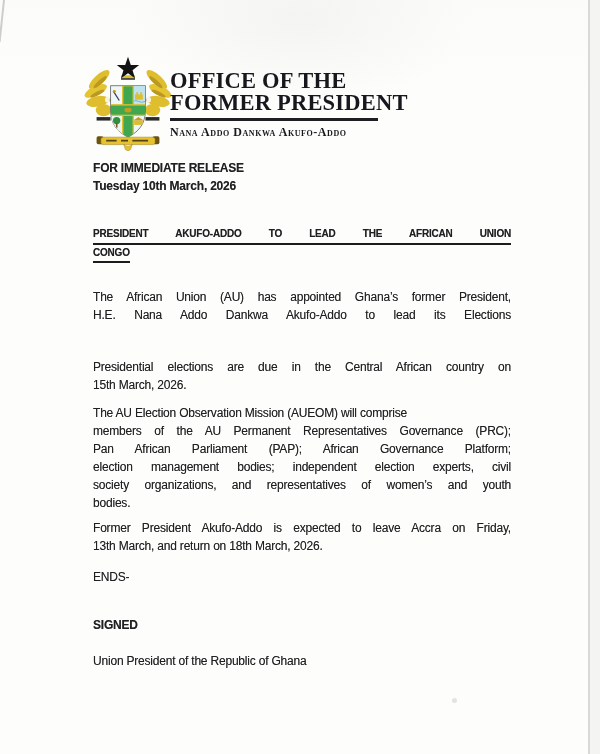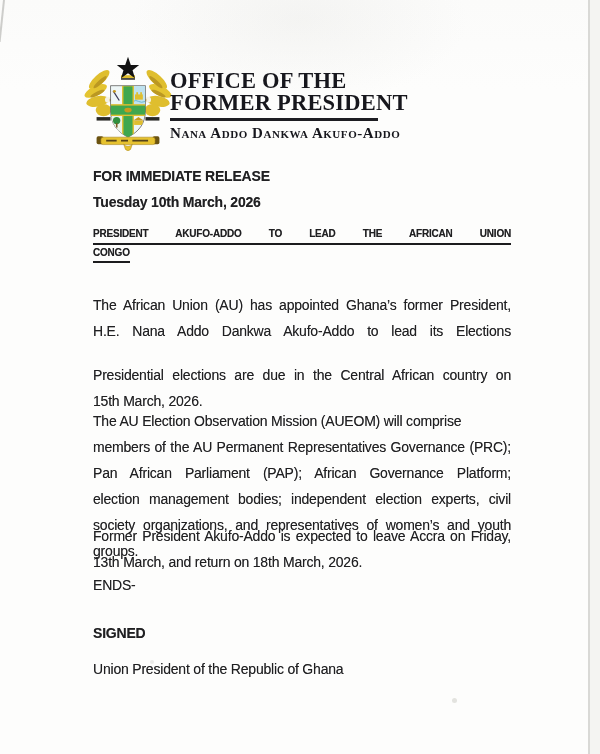--- a/index.html
+++ b/index.html
@@ -21,28 +21,28 @@
 
   
   .logo{position:absolute;left:84px;top:56px;width:88px;height:96px;}
   .head-text{position:absolute;left:170px;top:70px;width:240px;}
   .org{
     font-family:"Liberation Serif",serif;font-weight:700;font-size:22.5px;line-height:21.5px;
     color:#17171d;letter-spacing:0.2px;white-space:nowrap;
   }
   .rule{width:208px;height:2.5px;background:#1d1d22;margin-top:5px;}
   .name{
-    font-family:"Liberation Serif",serif;font-weight:700;font-size:15px;
+    font-family:"Liberation Serif",serif;font-weight:700;font-size:12px;
     font-variant:small-caps;letter-spacing:0.55px;color:#17171d;margin-top:4px;white-space:nowrap;
   }
 
   
   .blk{position:absolute;left:93px;width:418px;}
-  .line{font-size:14px;line-height:18px;letter-spacing:-0.2px;white-space:normal;
-        text-shadow:0 0 0.3px rgba(25,25,28,.45);margin-top:8px;}
+  .line{font-size:12px;line-height:18px;letter-spacing:-0.2px;white-space:normal;
+        text-shadow:0 0 0.3px rgba(25,25,28,.45);}
   .just{text-align:justify;text-align-last:justify;}
   .b{font-weight:700;}
   .tline{
     font-size:10px;font-weight:700;letter-spacing:-0.2px;
     height:19px;line-height:16px;box-sizing:border-box;
     border-bottom:2px solid #1c1c1e;
     text-shadow:0 0 0.3px rgba(25,25,28,.5);
   }
   .tline.last{border-bottom:none;}
   .uword{display:inline-block;border-bottom:2px solid #1c1c1e;line-height:16px;}
@@ -162,21 +162,21 @@
     <div class="line just">Presidential elections are due in the Central African country on</div>
     <div class="line">15th March, 2026.</div>
   </div>
 
   <div class="blk p3">
     <div class="line">The AU Election Observation Mission (AUEOM) will comprise</div>
     <div class="line just">members of the AU Permanent Representatives Governance (PRC);</div>
     <div class="line just">Pan African Parliament (PAP); African Governance Platform;</div>
     <div class="line just">election management bodies; independent election experts, civil</div>
     <div class="line just">society organizations, and representatives of women’s and youth</div>
-    <div class="line">groups.</div>
+    <div class="line">bodies.</div>
   </div>
 
   <div class="blk p4">
     <div class="line just">Former President Akufo-Addo is expected to leave Accra on Friday,</div>
     <div class="line">13th March, and return on 18th March, 2026.</div>
   </div>
 
   <div class="blk ends">
     <div class="line">ENDS-</div>
   </div>

